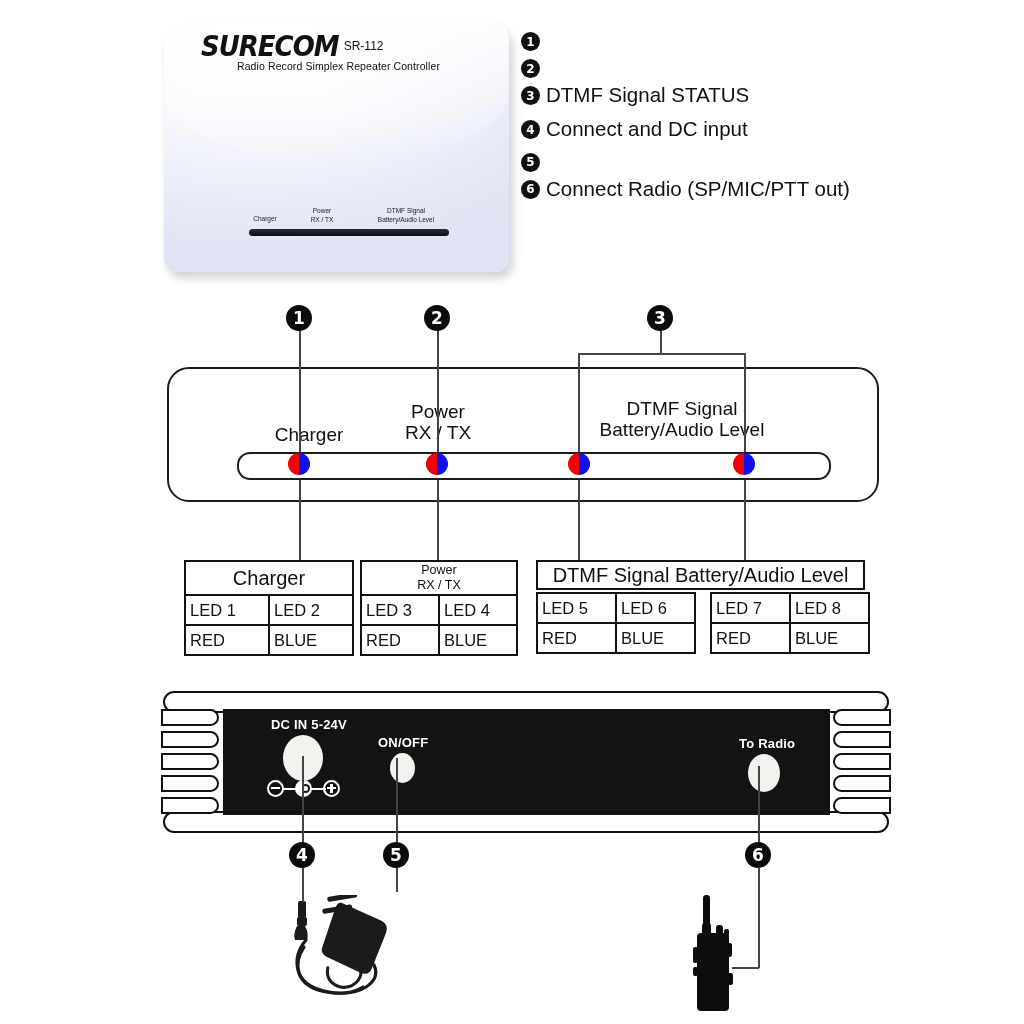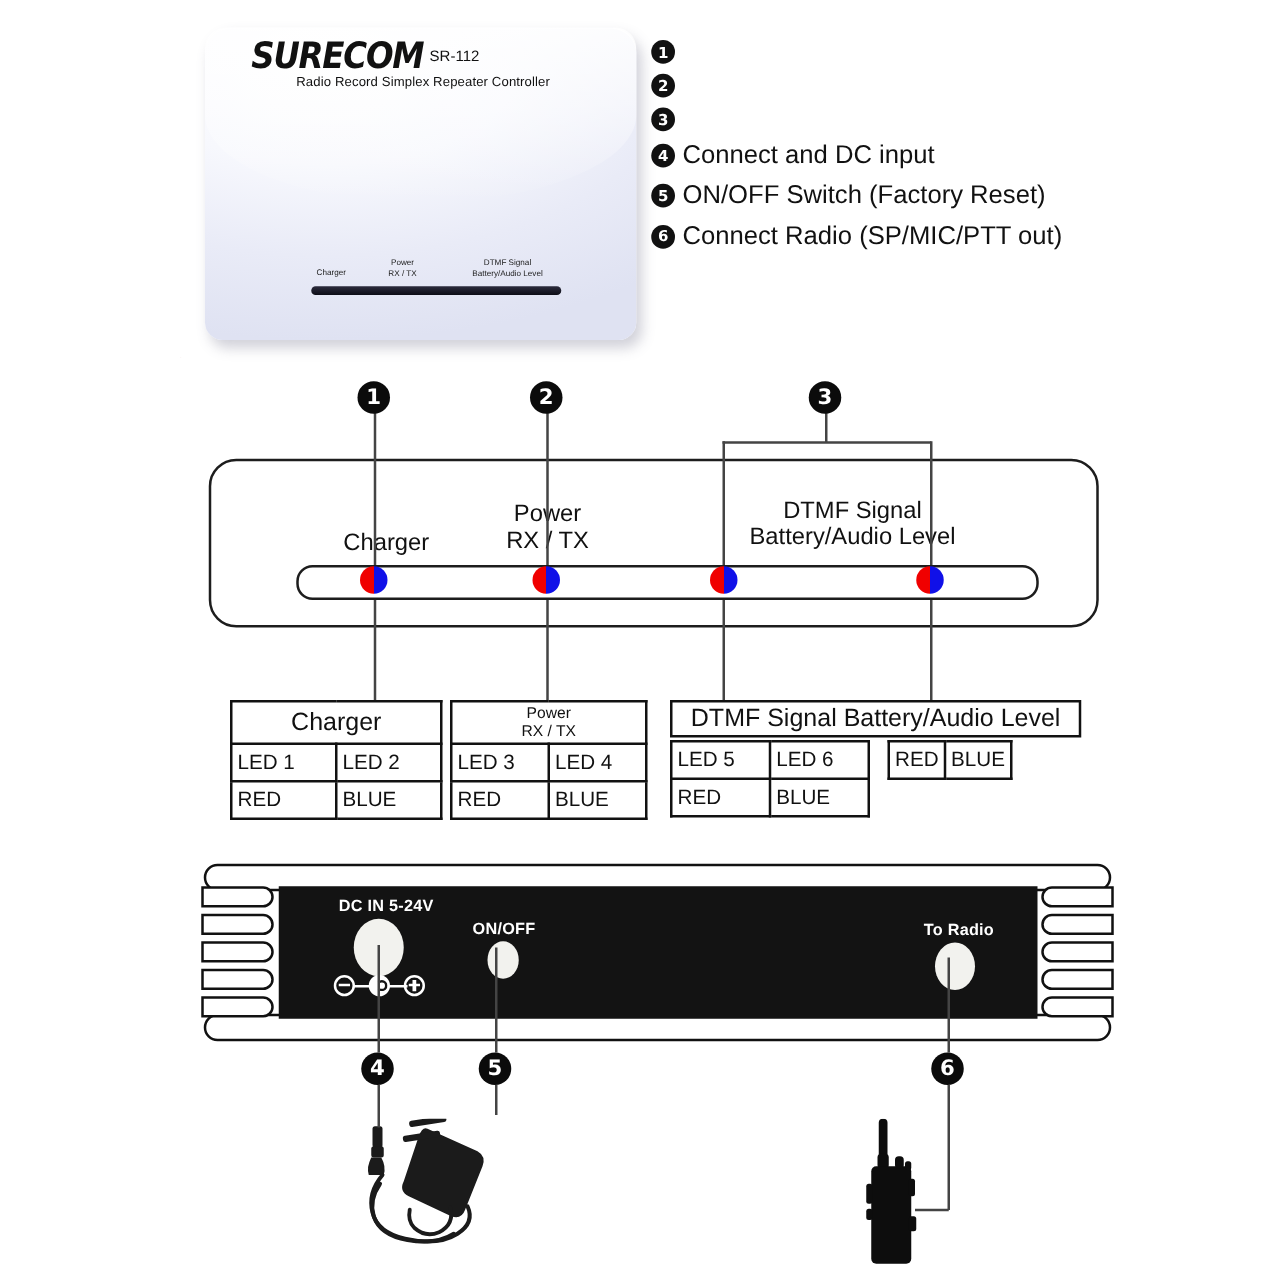--- a/index.html
+++ b/index.html
@@ -166,28 +166,28 @@
 
   <div class="abs" id="legend">
     <div class="legend-row">
       <div class="legend-bullet">1</div>
     </div>
     <div class="legend-row">
       <div class="legend-bullet">2</div>
     </div>
     <div class="legend-row">
       <div class="legend-bullet">3</div>
+      <div class="legend-text">DTMF Signal STATUS</div>
     </div>
     <div class="legend-row" style="margin-top:4px;">
       <div class="legend-bullet">4</div>
       <div class="legend-text">Connect and DC input</div>
     </div>
     <div class="legend-row">
       <div class="legend-bullet">5</div>
-      <div class="legend-text">ON/OFF Switch (Factory Reset)</div>
     </div>
     <div class="legend-row">
       <div class="legend-bullet">6</div>
       <div class="legend-text">Connect  Radio (SP/MIC/PTT out)</div>
     </div>
   </div>
 
   <div class="abs leader" style="left:258px;top:328px;height:232px;"></div>
   <div class="abs marker" style="left:245px;top:305px;">1</div>
 
@@ -270,20 +270,24 @@
         <td>RED</td>
         <td>BLUE</td>
       </tr>
     </tbody>
       </table>
   </div>
 
   <div class="abs" style="left:669px;top:592px;">
     <table class="tbl">
       <tbody>
+          <tr>
+        <td style="width:69px;">LED 7</td>
+        <td style="width:69px;">LED 8</td>
+      </tr>
       <tr>
         <td>RED</td>
         <td>BLUE</td>
       </tr>
     </tbody>
       </table>
   </div>
 
   <div class="abs" id="rear-panel">
     <div class="rp-rail" style="top:0;"></div>

